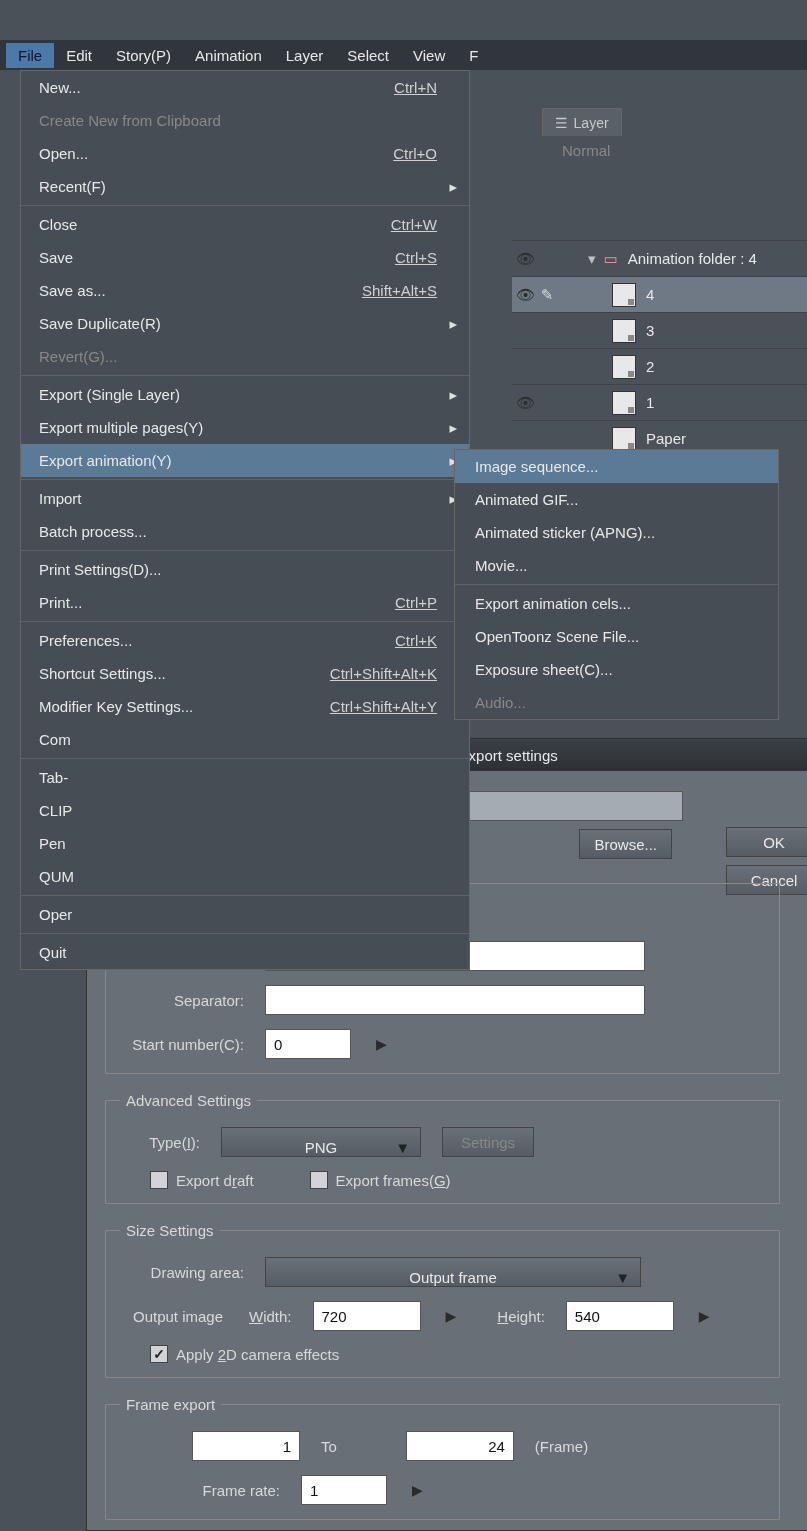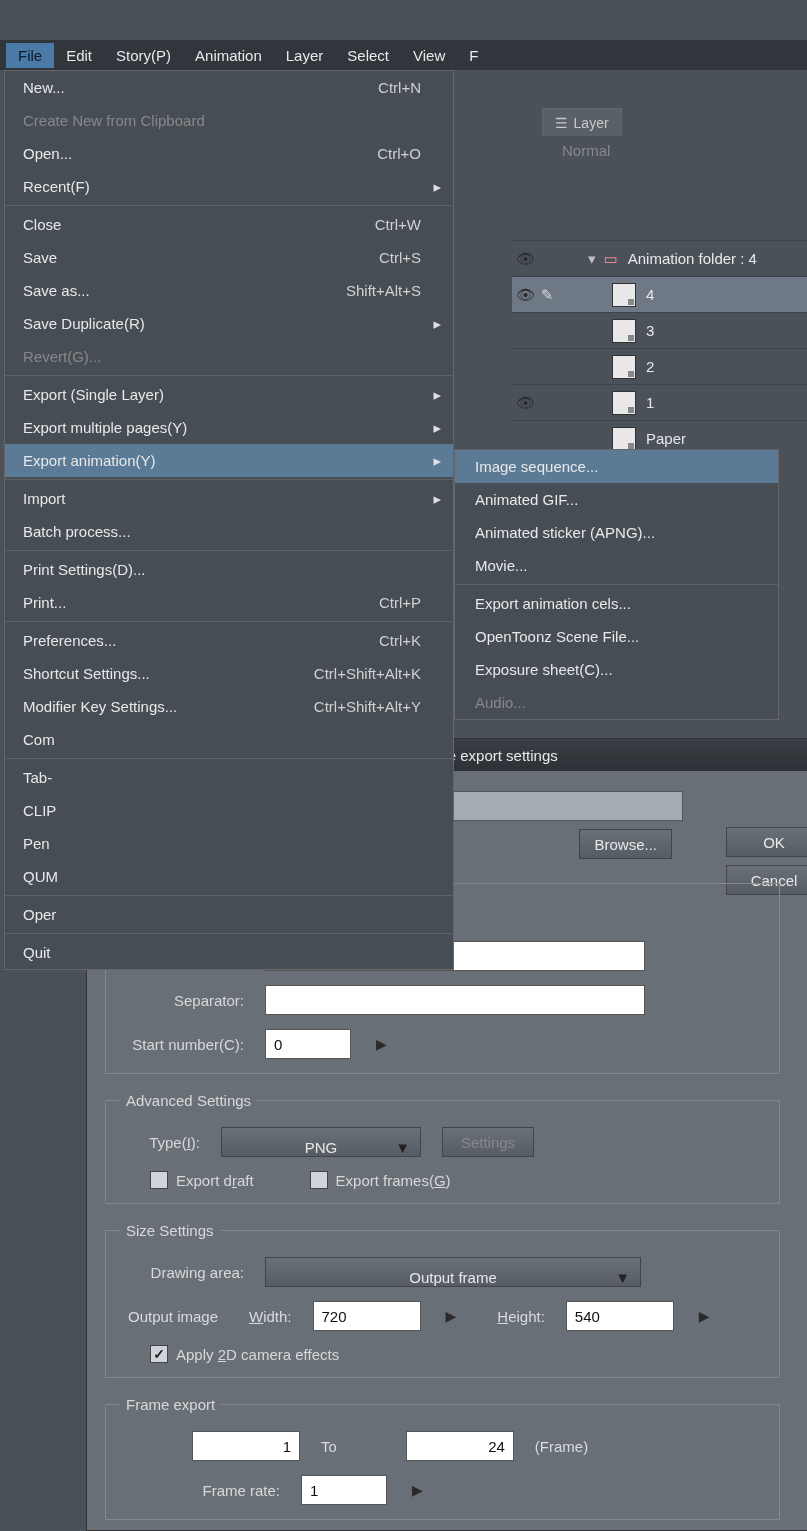--- a/index.html
+++ b/index.html
@@ -4,26 +4,26 @@
 <style>
 * { box-sizing: border-box; margin: 0; padding: 0; font-family: "Segoe UI", Arial, sans-serif; }
 body { background: #4b5158; width: 807px; height: 1531px; overflow: hidden; color: #d8dadc; font-size: 15px; position: relative; }
 
 
 .menubar { position: absolute; top: 40px; left: 0; right: 0; height: 30px; background: #31363c; display: flex; align-items: center; padding-left: 6px; }
 .menubar-item { padding: 4px 12px; color: #e8e8e8; cursor: pointer; }
 .menubar-item.active { background: #4b7aa8; color: #0f172a; }
 
 
-.file-menu { position: absolute; top: 70px; left: 4px; width: 450px; background: #474d54; border: 1px solid #666; z-index: 10; }
+.file-menu { position: absolute; top: 70px; left: 20px; width: 450px; background: #474d54; border: 1px solid #666; z-index: 10; }
 .menu-row { display: flex; align-items: center; height: 33px; padding: 0 12px 0 18px; color: #e8e8e8; cursor: pointer; }
 .menu-row.disabled { color: #888; cursor: default; }
 .menu-row.highlighted { background: #5a7a96; }
 .menu-row .label { flex: 1; }
-.menu-row .shortcut { color: #d0d0d0; margin-right: 8px; }
+.menu-row .shortcut { color: #d0d0d0; margin-right: 8px; text-decoration: underline; }
 .menu-row .arrow { width: 12px; text-align: right; color: #e0e0e0; }
 .menu-sep { height: 1px; background: #5d6268; margin: 2px 0; }
 
 
 .submenu { position: absolute; top: 449px; left: 454px; width: 325px; background: #474d54; border: 1px solid #666; z-index: 11; }
 .submenu .menu-row { padding-left: 20px; }
 
 
 .layer-panel { position: absolute; top: 84px; left: 512px; right: 0; background: #4b5158; }
 .panel-tab { position: absolute; top:24px; left:30px; height: 28px; padding: 2px 12px; background: #5a6068; display: inline-flex; align-items: center; gap: 6px; font-size:14px; color:#c8c8c8; border:1px solid #666; border-bottom:none;}
@@ -346,21 +346,21 @@
     <fieldset class="group">
       <legend>Size Settings</legend>
       <div class="fld-row">
         <span class="fld-lbl">Drawing area:</span>
         <div class="select wide">
           <span>Output frame</span>
           <span class="caret">▼</span>
         </div>
       </div>
       <div class="fld-row">
-        <span style="width:108px; text-align:left; padding-left:8px;">Output image</span>
+        <span style="width:108px; text-align:center; padding-left:8px;">Output image</span>
         <span><u>W</u>idth:</span>
         <input class="txt-input med" value="720" style="">
         <span class="spin">▶</span>
         <span style="margin-left:16px;"><u>H</u>eight:</span>
         <input class="txt-input med" value="540" style="">
         <span class="spin">▶</span>
       </div>
       <div class="fld-row" style="margin-bottom:0; padding-left:30px;">
         <label class="chk">
           <span class="chk-box checked"></span>

